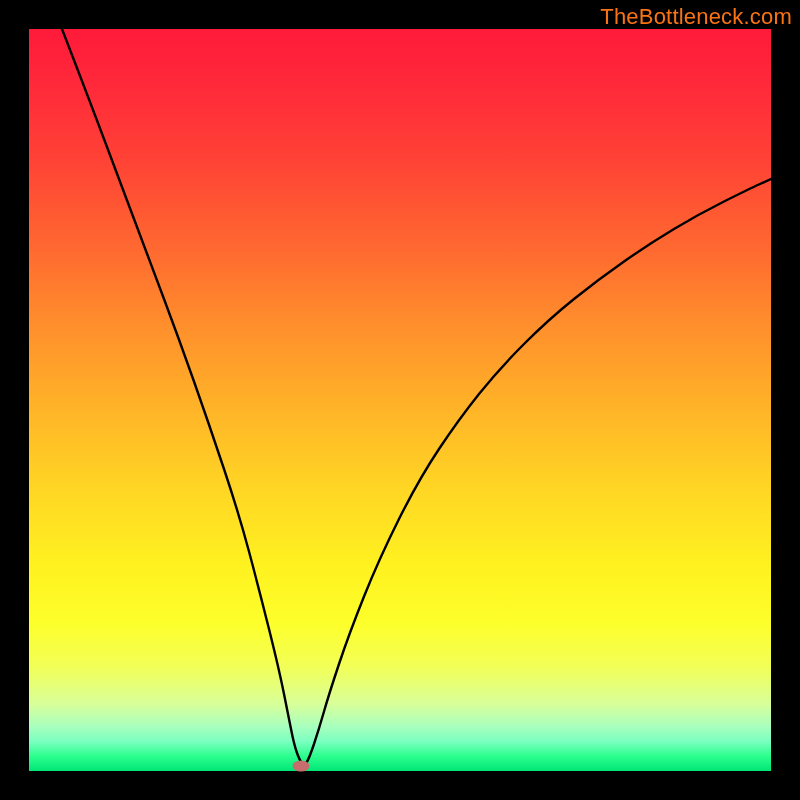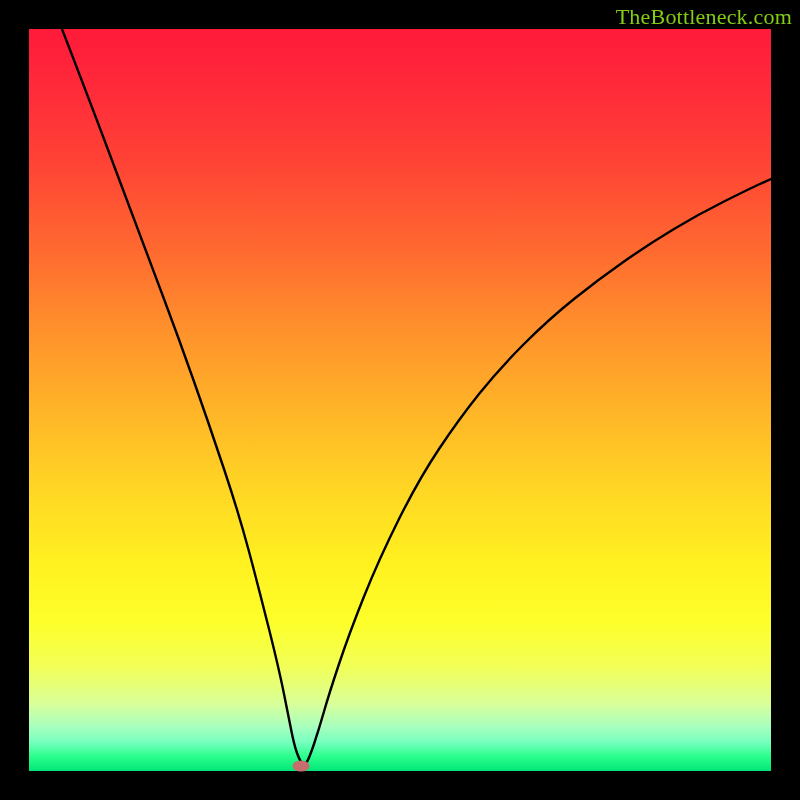--- a/index.html
+++ b/index.html
@@ -37,23 +37,23 @@
     position: absolute;
     left: 0; top: 0;
     width: 742px; height: 742px;
   }
   .watermark {
     position: absolute;
     top: 4px;
     right: 8px;
     font-size: 22px;
     font-weight: 400;
-    color: #84cc16;
+    color: #f97316;
     letter-spacing: 0.2px;
-    font-family: Liberation Serif, serif;
+    font-family: Liberation Sans, sans-serif;
   }
   .marker {
     position: absolute;
     width: 17px;
     height: 11px;
     background: #c76d6d;
     border-radius: 50% / 50%;
     transform: translate(-50%, -50%);
   }
 </style>

